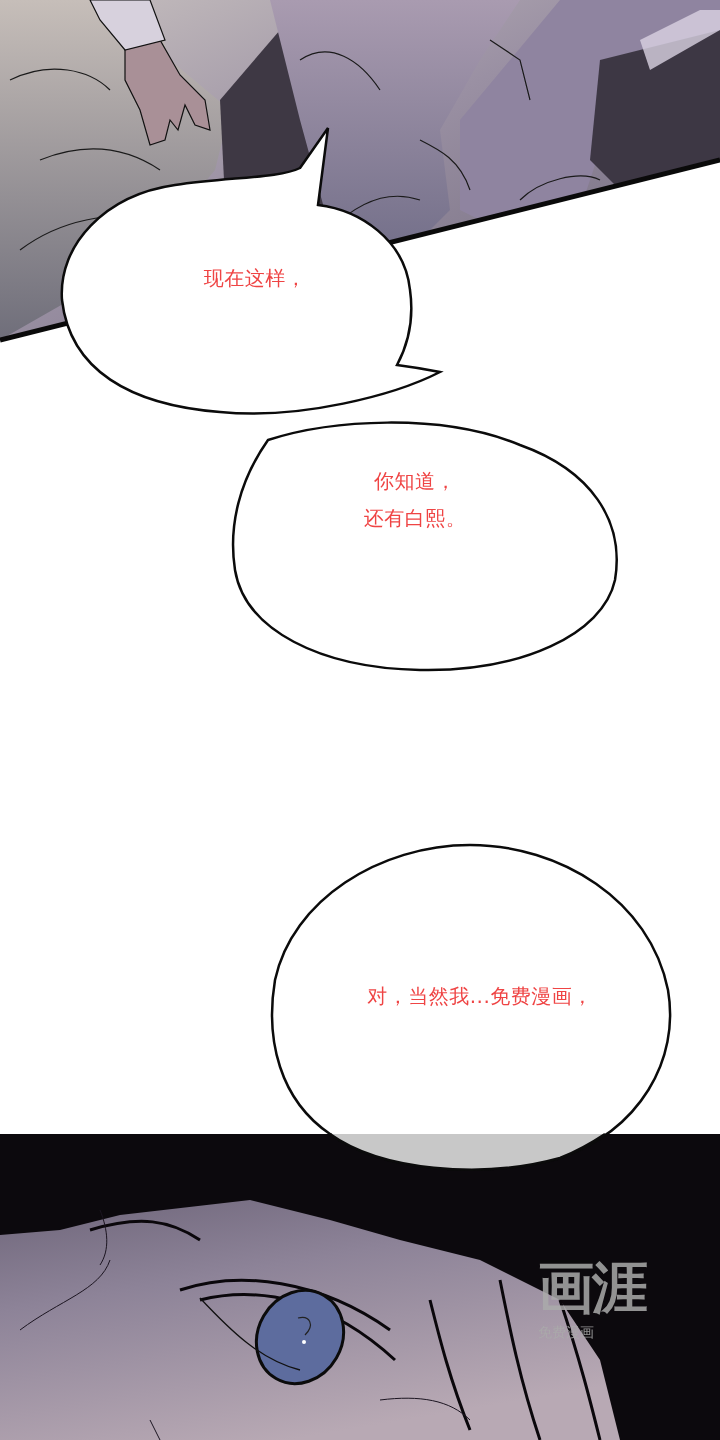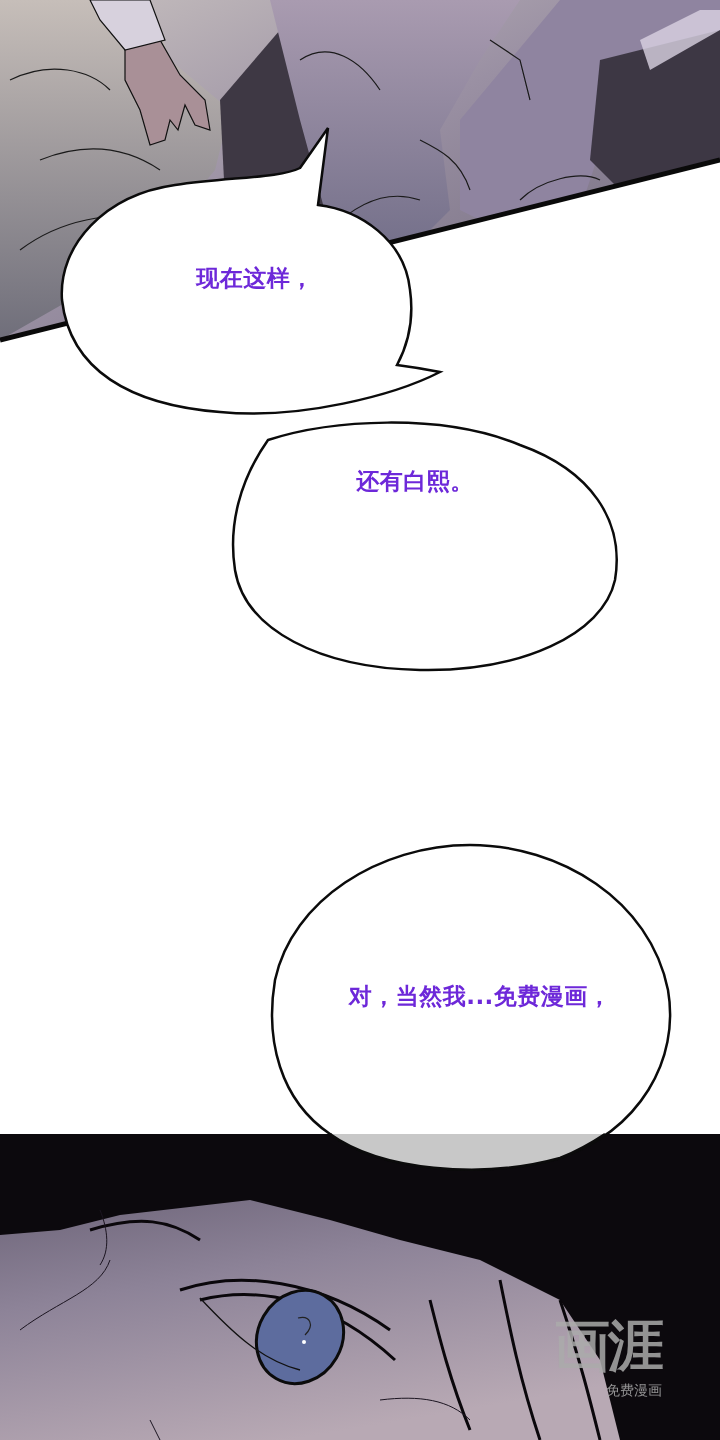--- a/index.html
+++ b/index.html
@@ -4,31 +4,31 @@
   <style>
     html, body { margin: 0; padding: 0; }
     body {
       width: 720px; height: 1440px; position: relative; overflow: hidden;
       background: #ffffff;
       font-family: "DejaVu Sans", "Liberation Sans", sans-serif;
     }
     .layer { position: absolute; left: 0; top: 0; width: 720px; height: 1440px; }
     .bubble-text {
       position: absolute;
-      color: #6d28d9;
-      font-weight: bold;
-      font-size: 23px;
+      color: #ef4444;
+      font-weight: normal;
+      font-size: 20px;
       line-height: 37px;
       text-align: center;
       white-space: nowrap;
       letter-spacing: 0.5px;
     }
     .watermark {
-      position: absolute; left: 538px; top: 1316px; width: 124px;
-      text-align: right; color: rgba(170,170,170,0.85);
+      position: absolute; left: 538px; top: 1258px; width: 124px;
+      text-align: left; color: rgba(170,170,170,0.85);
     }
     .wm-logo { font-size: 56px; line-height: 60px; font-weight: bold; letter-spacing: -2px; }
     .wm-sub { font-size: 14px; line-height: 28px; letter-spacing: 0px; }
   </style>
 </head>
 <body>
 
 <svg class="layer" viewBox="0 0 720 1440" xmlns="http://www.w3.org/2000/svg">
   <defs>
     <linearGradient id="topGrad" x1="0" y1="0" x2="1" y2="1">
@@ -142,20 +142,21 @@
 
   <path d="M330,1134 C380,1170 480,1180 560,1158 C575,1152 590,1144 605,1134 Z" fill="#c8c8c8" stroke="none"></path>
   <path d="M330,1134 C380,1170 480,1180 560,1158 C575,1152 590,1144 605,1134" fill="none" stroke="#0b0b0b" stroke-width="2.5"></path>
 </svg>
 
 <div class="bubble-text" style="left:110px; top:260px; width:290px;">
   <div>现在这样，</div>
 </div>
 
 <div class="bubble-text" style="left:270px; top:463px; width:290px;">
+  <div>你知道，</div>
   <div>还有白熙。</div>
 </div>
 
 <div class="bubble-text" style="left:290px; top:978px; width:380px;">
   <div>对，当然我...免费漫画，</div>
 </div>
 
 <div class="watermark">
   <div class="wm-logo">画涯</div>
   <div class="wm-sub">免费漫画</div>

